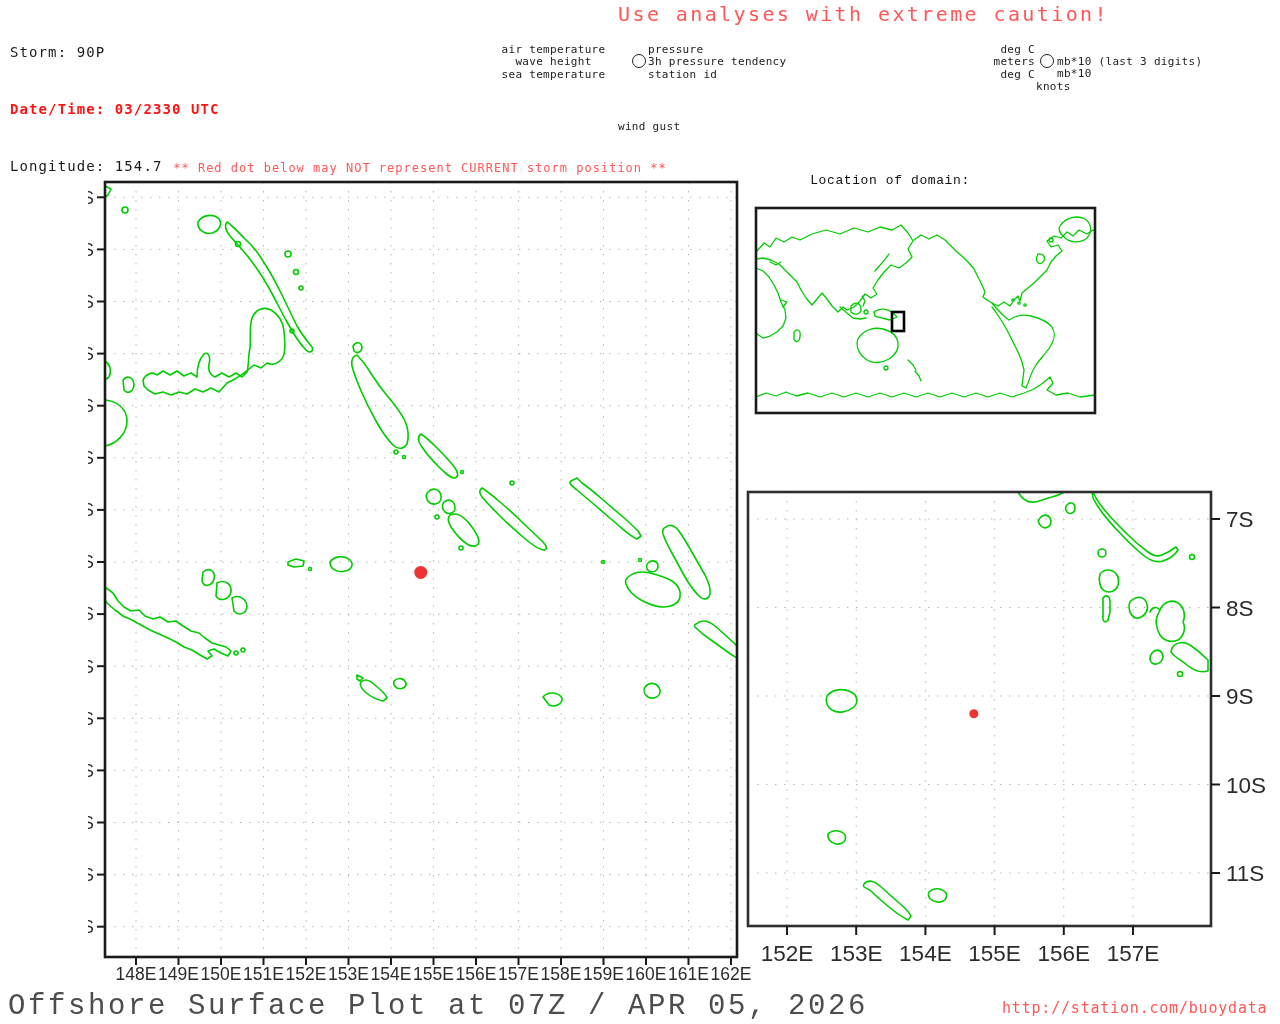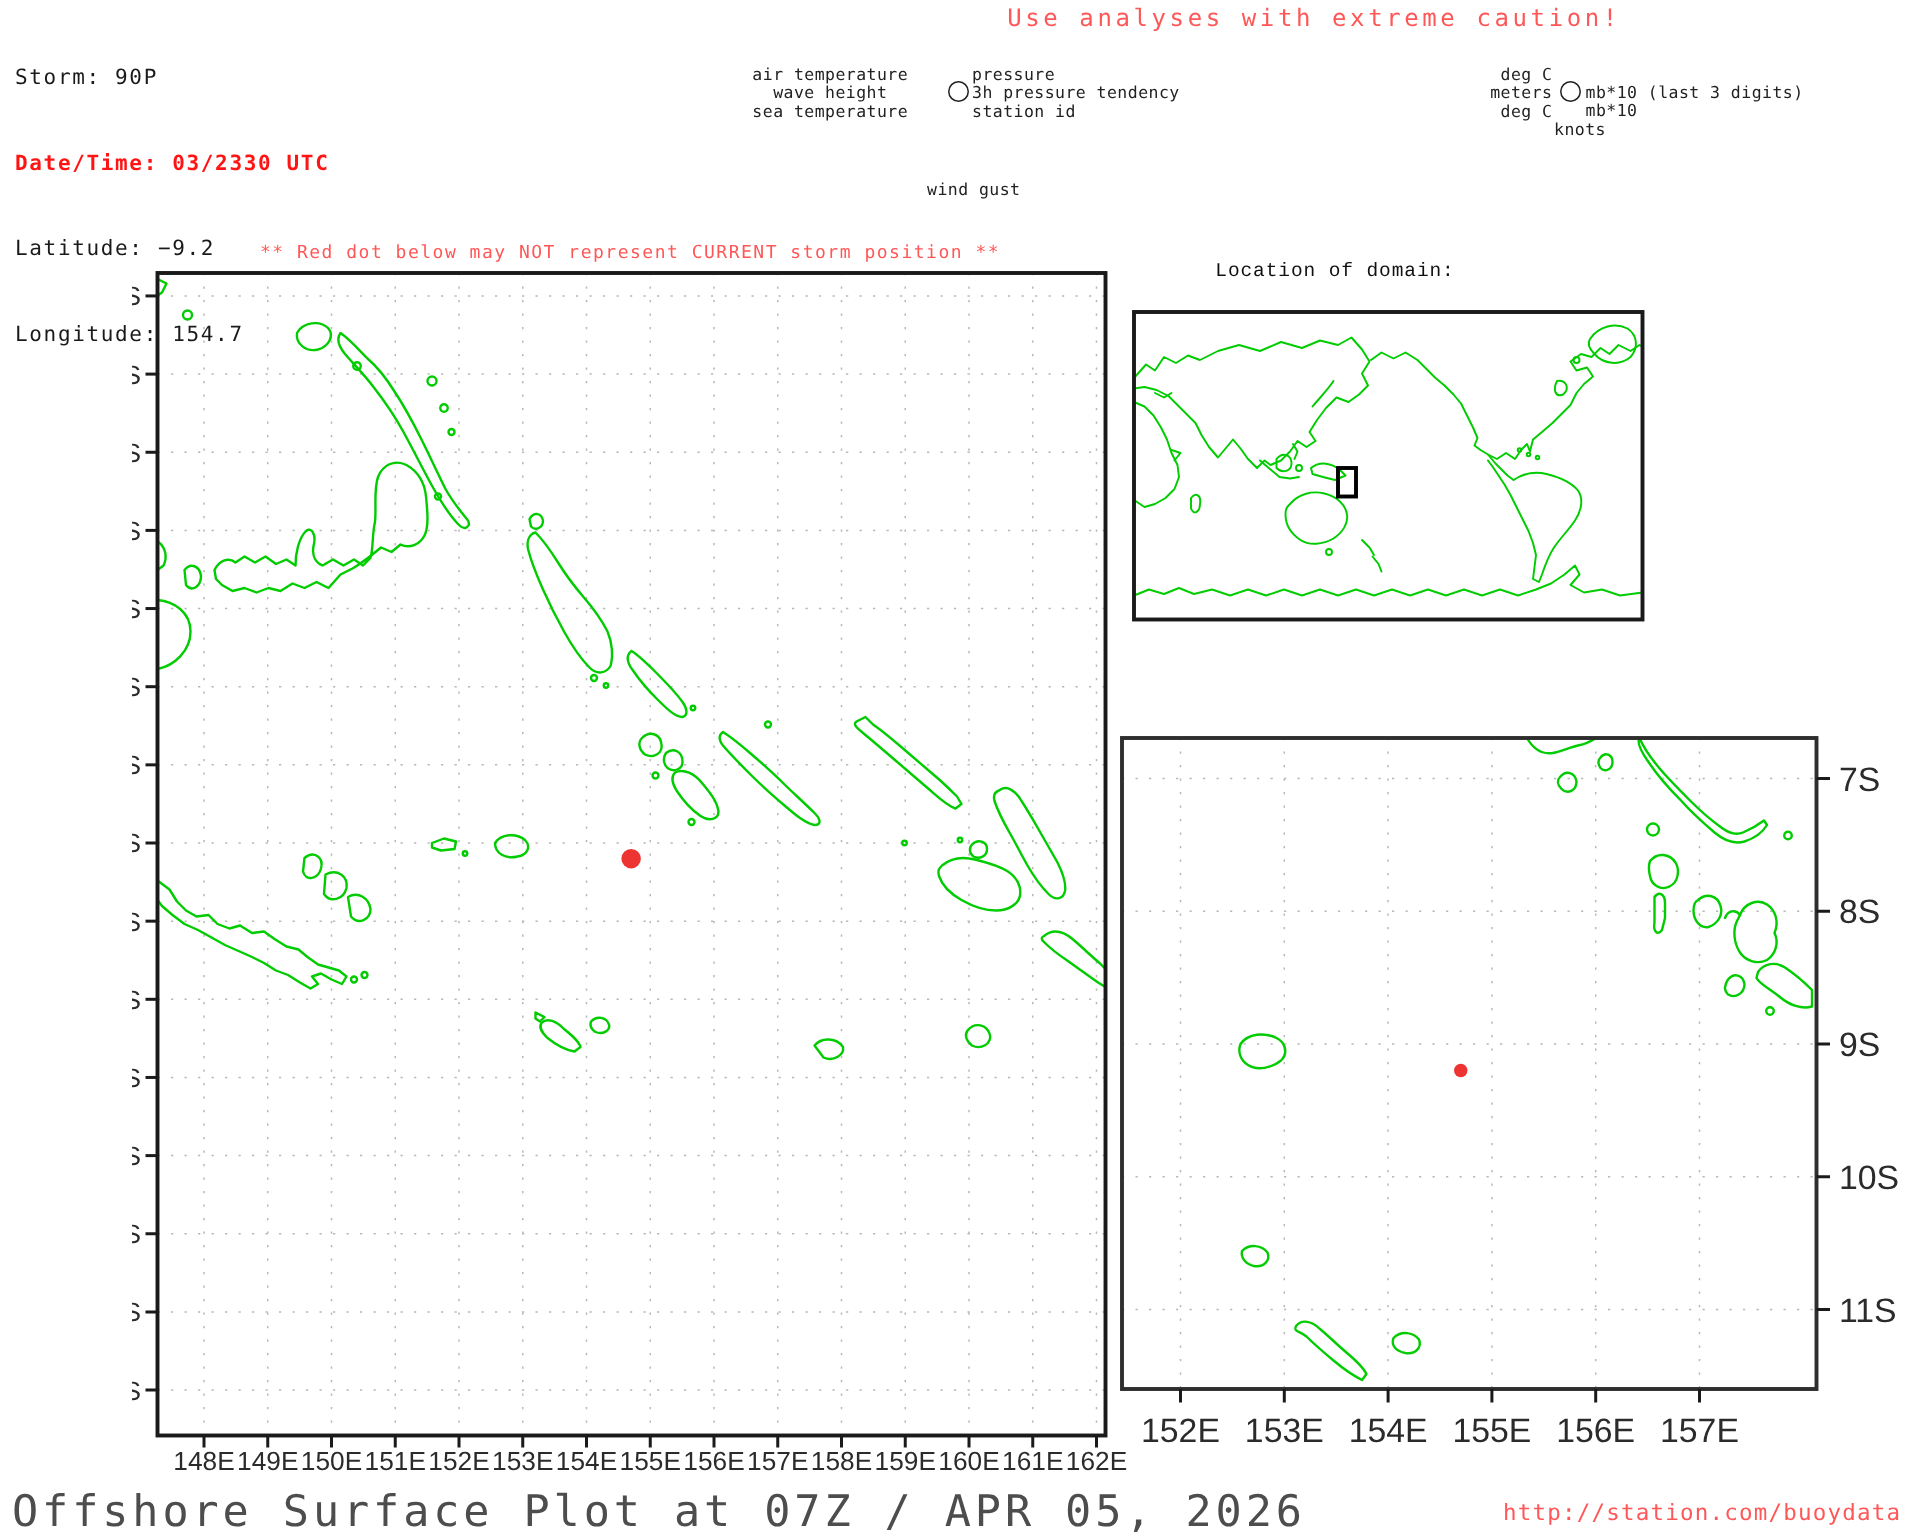--- a/index.html
+++ b/index.html
@@ -10,49 +10,48 @@
     --axis:#2b2b2b;
     --grid:#b8b8b8;
   }
   html,body{margin:0;padding:0;background:#fff;}
   .page{position:relative;width:1280px;height:1024px;background:#ffffff;overflow:hidden;
         font-family:"DejaVu Sans Mono",monospace;color:var(--ink);}
   .hdr{position:absolute;left:10px;top:5px;font-size:14px;line-height:19px;letter-spacing:1.1px;white-space:pre;}
   .hdr-line{height:19px;}
   .red{color:var(--salmon);}
   .boldred{color:var(--boldred);font-weight:bold;}
-  .caution{position:absolute;left:618px;top:2px;width:516px;text-align:center;font-size:16px;
+  .caution{position:absolute;left:618px;top:2px;width:516px;text-align:left;font-size:20px;
            letter-spacing:2.4px;color:var(--salmon);white-space:nowrap;}
   .legend{position:absolute;font-size:11px;line-height:12.4px;letter-spacing:0.3px;color:#222;}
   .leg-col{position:absolute;top:0;}
   .leg-right-col{text-align:left;}
   .leg-circle{position:absolute;width:12px;height:12px;border:1.4px solid #222;border-radius:50%;background:#fff;}
   .leg-bottom{position:absolute;white-space:nowrap;}
   .warning{position:absolute;left:168px;top:161px;width:504px;text-align:center;font-size:12px;
            letter-spacing:1px;color:var(--salmon);white-space:nowrap;}
   .domain-title{position:absolute;left:755px;top:173px;width:270px;text-align:center;font-size:13px;
                 letter-spacing:0.6px;color:#111;font-family:Liberation Mono, monospace;}
-  .footer-title{position:absolute;left:8px;top:990px;font-size:29px;letter-spacing:2.6px;color:#4d4d4d;white-space:nowrap;}
+  .footer-title{position:absolute;left:8px;top:990px;font-size:29px;letter-spacing:2.6px;color:#4d4d4d;white-space:nowrap;font-family:Liberation Mono, monospace;}
   .footer-url{position:absolute;left:1002px;top:999px;font-size:15px;letter-spacing:0.8px;color:var(--salmon);
               text-decoration:none;white-space:nowrap;}
   svg{position:absolute;}
   .coast{fill:none;stroke:var(--green);stroke-width:1.6;stroke-linejoin:round;stroke-linecap:round;}
   .coast-thin{fill:none;stroke:var(--green);stroke-width:1.3;stroke-linejoin:round;stroke-linecap:round;}
   .border-rect{fill:none;stroke:#1a1a1a;stroke-width:2.6;}
   .domain-box{fill:none;stroke:#000;stroke-width:2.6;}
 </style>
 </head>
 <body>
 
 <div class="page">
 
   <div class="hdr">
     <div class="hdr-line">Storm: 90P</div>
     <div class="hdr-line boldred">Date/Time: 03/2330 UTC</div>
-    <div class="hdr-line">Latitude: −9.2</div>
     <div class="hdr-line">Longitude: 154.7</div>
   </div>
 
   <div class="caution">Use analyses with extreme caution!</div>
 
   <div class="legend" style="left:480px;top:44px;width:330px;height:52px;">
     <div class="leg-col" style="left:0;width:147px;text-align:center;">
       <div>air temperature</div>
       <div>wave height</div>
       <div>sea temperature</div>

